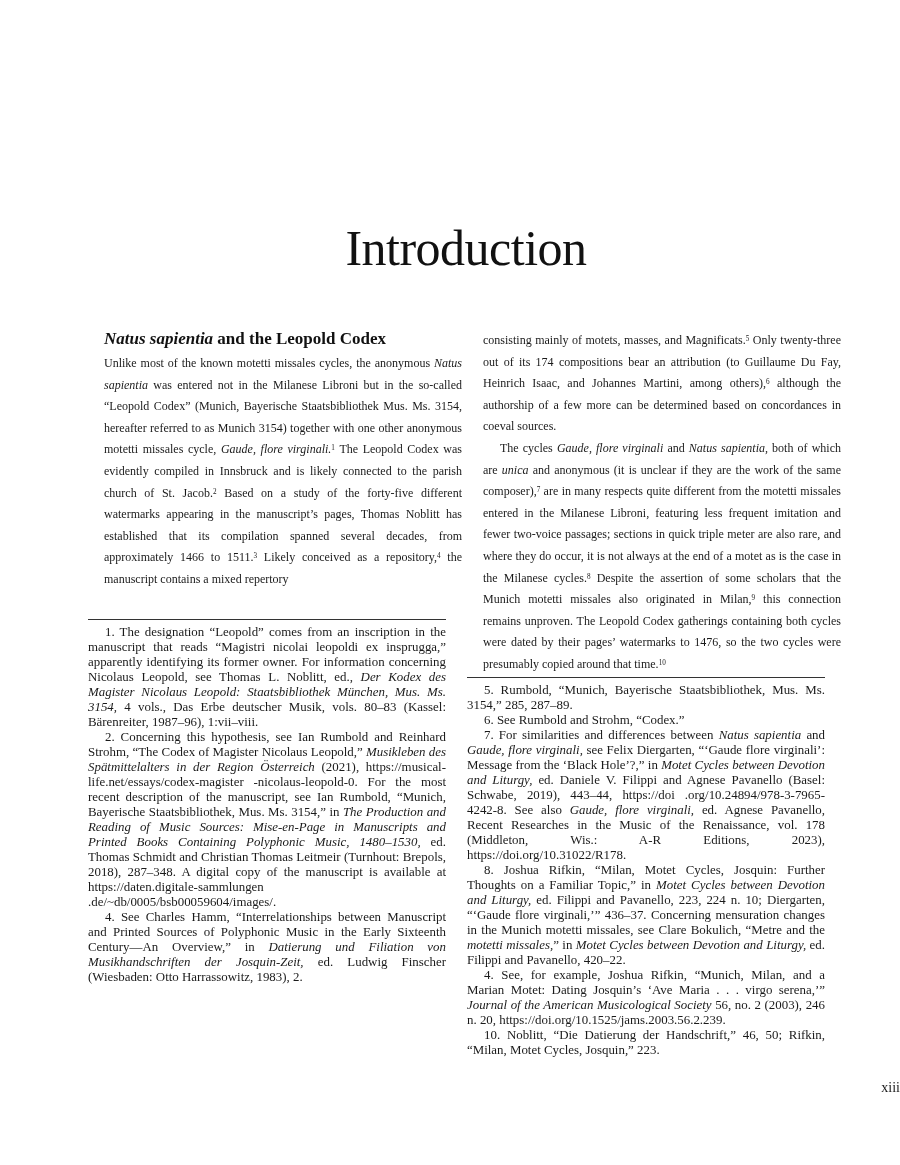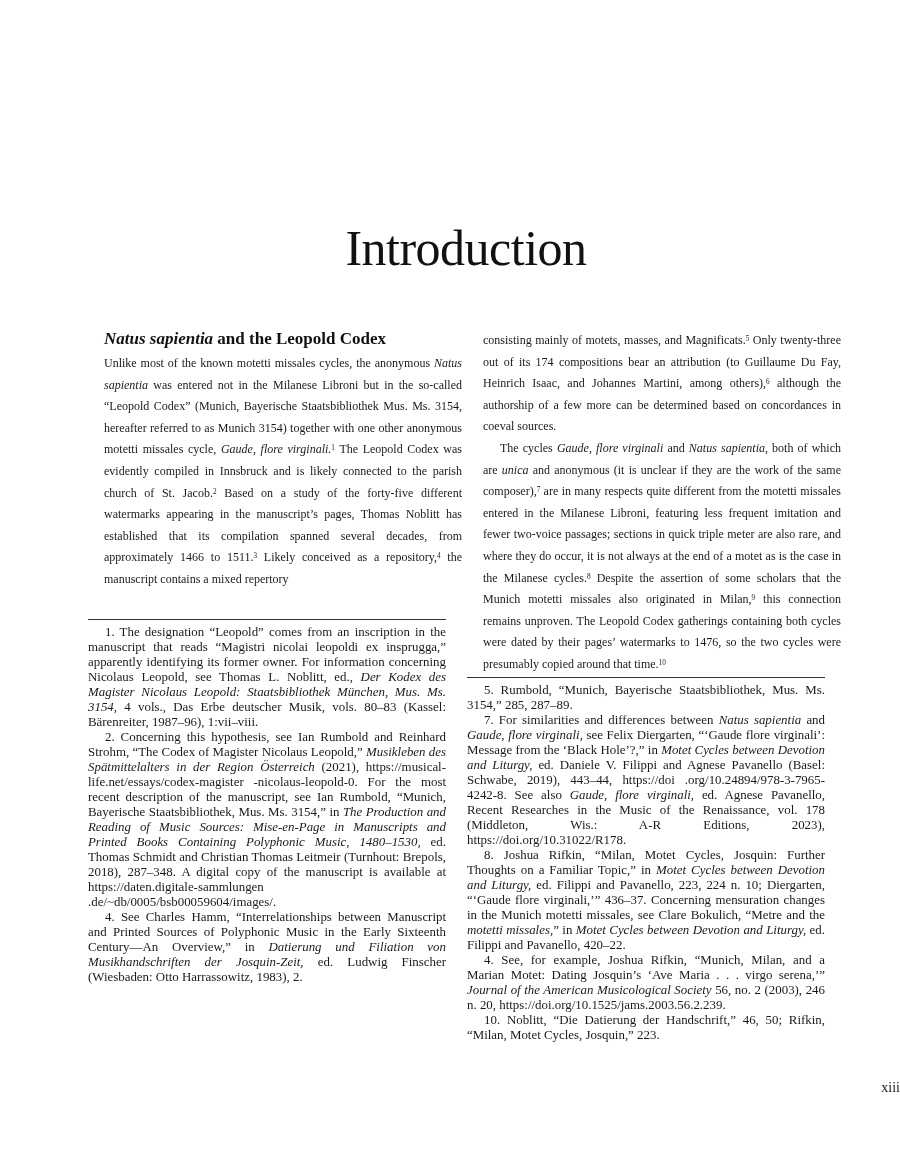--- a/index.html
+++ b/index.html
@@ -42,19 +42,20 @@
 
 <div class="col col-right body-text" style="top:314px;">
   <p><span>consisting mainly of motets, masses, and Magnificats.</span><sup>5</sup><span> Only twenty-three out of its 174 compositions bear an attribution (to Guillaume Du Fay, Heinrich Isaac, and Johannes Martini, among others),</span><sup>6</sup><span> although the authorship of a few more can be determined based on concordances in coeval sources.</span></p>
   <p class="indent"><span>The cycles </span><i>Gaude, flore virginali</i><span> and </span><i>Natus sapientia,</i><span> both of which are </span><i>unica</i><span> and anonymous (it is unclear if they are the work of the same composer),</span><sup>7</sup><span> are in many respects quite different from the motetti missales entered in the Milanese Libroni, featuring less frequent imitation and fewer two-voice passages; sections in quick triple meter are also rare, and where they do occur, it is not always at the end of a motet as is the case in the Milanese cycles.</span><sup>8</sup><span> Despite the assertion of some scholars that the Munich motetti missales also originated in Milan,</span><sup>9</sup><span> this connection remains unproven. The Leopold Codex gatherings containing both cycles were dated by their pages’ watermarks to 1476, so the two cycles were presumably copied around that time.</span><sup>10</sup></p>
 </div>
 
 <div class="rule" style="left:467px; top:677px;"></div>
 
 <div class="col col-right notes" style="top:683px;">
   <p><span>5. Rumbold, “Munich, Bayerische Staatsbibliothek, Mus. Ms. 3154,” 285, 287–89.</span></p>
+  <p><span>6. See Rumbold and Strohm, “Codex.”</span></p>
   <p><span>7. For similarities and differences between </span><i>Natus sapientia</i><span> and </span><i>Gaude, flore virginali,</i><span> see Felix Diergarten, “‘Gaude flore virginali’: Message from the ‘Black Hole’?,” in </span><i>Motet Cycles between Devotion and Liturgy,</i><span> ed. Daniele V. Filippi and Agnese Pavanello (Basel: Schwabe, 2019), 443–44, https://doi .org/10.24894/978-3-7965-4242-8. See also </span><i>Gaude, flore virginali,</i><span> ed. Agnese Pavanello, Recent Researches in the Music of the Renaissance, vol. 178 (Middleton, Wis.: A-R Editions, 2023), https://doi.org/10.31022/R178.</span></p>
   <p><span>8. Joshua Rifkin, “Milan, Motet Cycles, Josquin: Further Thoughts on a Familiar Topic,” in </span><i>Motet Cycles between Devotion and Liturgy,</i><span> ed. Filippi and Pavanello, 223, 224 n. 10; Diergarten, “‘Gaude flore virginali,’” 436–37. Concerning mensuration changes in the Munich motetti missales, see Clare Bokulich, “Metre and the </span><i>motetti missales,</i><span>” in </span><i>Motet Cycles between Devotion and Liturgy,</i><span> ed. Filippi and Pavanello, 420–22.</span></p>
   <p><span>4. See, for example, Joshua Rifkin, “Munich, Milan, and a Marian Motet: Dating Josquin’s ‘Ave Maria . . . virgo serena,’” </span><i>Journal of the American Musicological Society</i><span> 56, no. 2 (2003), 246 n. 20, https://doi.org/10.1525/jams.2003.56.2.239.</span></p>
   <p><span>10. Noblitt, “Die Datierung der Handschrift,” 46, 50; Rifkin, “Milan, Motet Cycles, Josquin,” 223.</span></p>
 </div>
 
 <div class="pagenum">xiii</div>
 
 </body></html>

